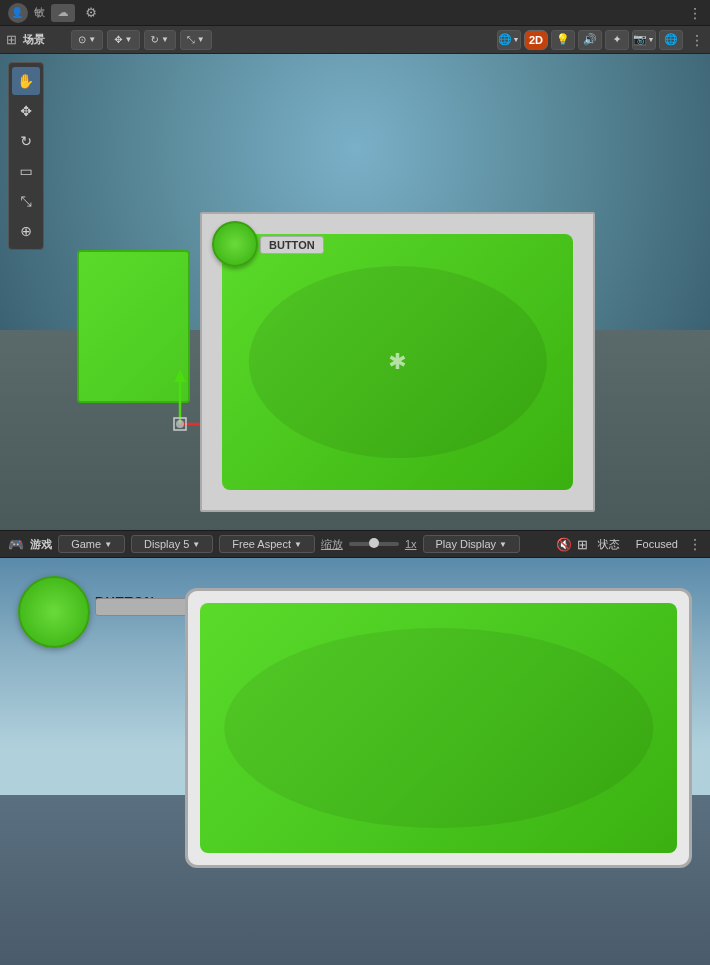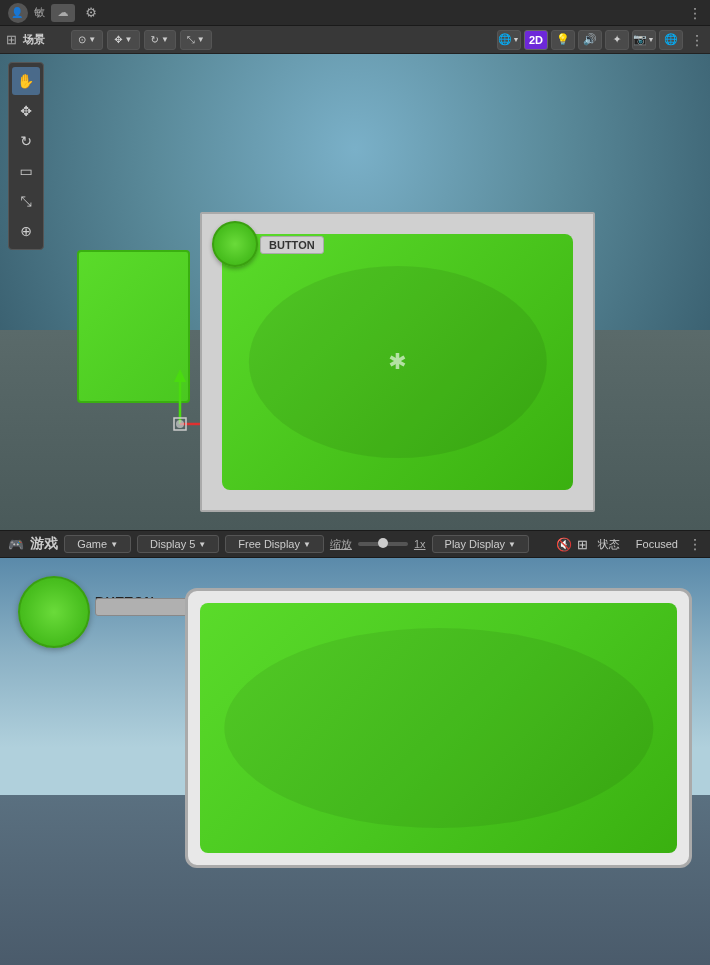--- a/index.html
+++ b/index.html
@@ -105,24 +105,25 @@
       border: 1px solid #555;
       border-radius: 3px;
       display: flex;
       align-items: center;
       justify-content: center;
       font-size: 11px;
       color: #ccc;
       cursor: pointer;
     }
     .btn-2d {
-      background: #6d28d9;
+      background: #c2410c;
       border-color: #666;
       font-weight: bold;
       color: #fff;
+      border-radius: 6px;
     }
 
     
     .scene-view {
       width: 100%;
       height: 476px;
       background: linear-gradient(180deg, #6a8a9a 0%, #8ab0c0 30%, #a0c4d0 60%, #5a7a8a 100%);
       position: relative;
       overflow: hidden;
     }
@@ -266,21 +267,21 @@
       background: #2d2d2d;
       display: flex;
       align-items: center;
       padding: 0 8px;
       gap: 6px;
       border-top: 1px solid #1a1a1a;
       border-bottom: 1px solid #1a1a1a;
     }
     .game-label {
       color: #ccc;
-      font-size: 14px;
+      font-size: 11px;
       font-weight: bold;
     }
     .game-dropdown {
       display: flex;
       align-items: center;
       gap: 3px;
       padding: 2px 12px;
       background: #3a3a3a;
       border: 1px solid #555;
       border-radius: 3px;
@@ -512,21 +513,21 @@
   <span class="game-label">游戏</span>
   <div class="game-dropdown">
     <span>Game</span>
     <span class="chevron-down">▼</span>
   </div>
   <div class="game-dropdown">
     <span>Display 5</span>
     <span class="chevron-down">▼</span>
   </div>
   <div class="game-dropdown">
-    <span>Free Display</span>
+    <span>Free Aspect</span>
     <span class="chevron-down">▼</span>
   </div>
   <span class="zoom-label">缩放</span>
   <div class="zoom-slider">
     <div class="zoom-dot"></div>
   </div>
   <span class="zoom-label">1x</span>
   <div class="game-dropdown">
     <span>Play Display</span>
     <span class="chevron-down">▼</span>

